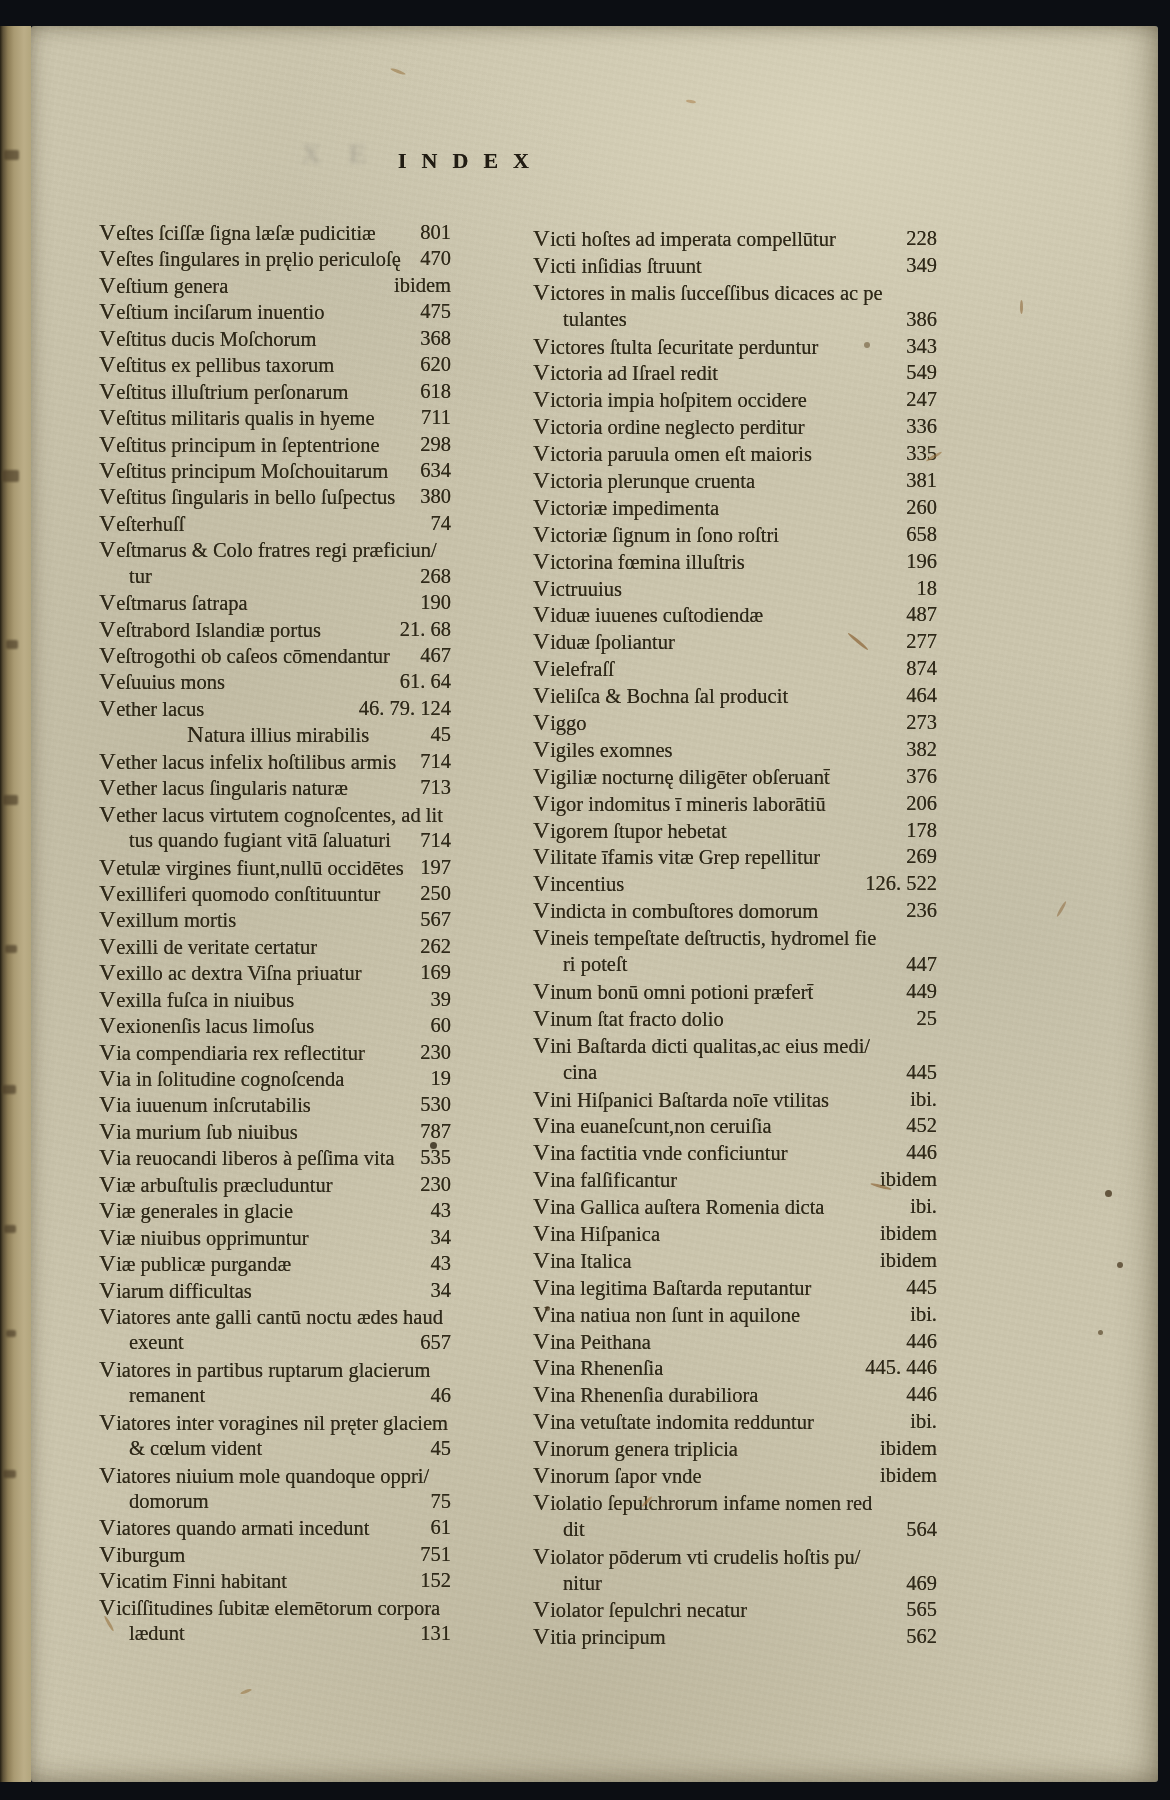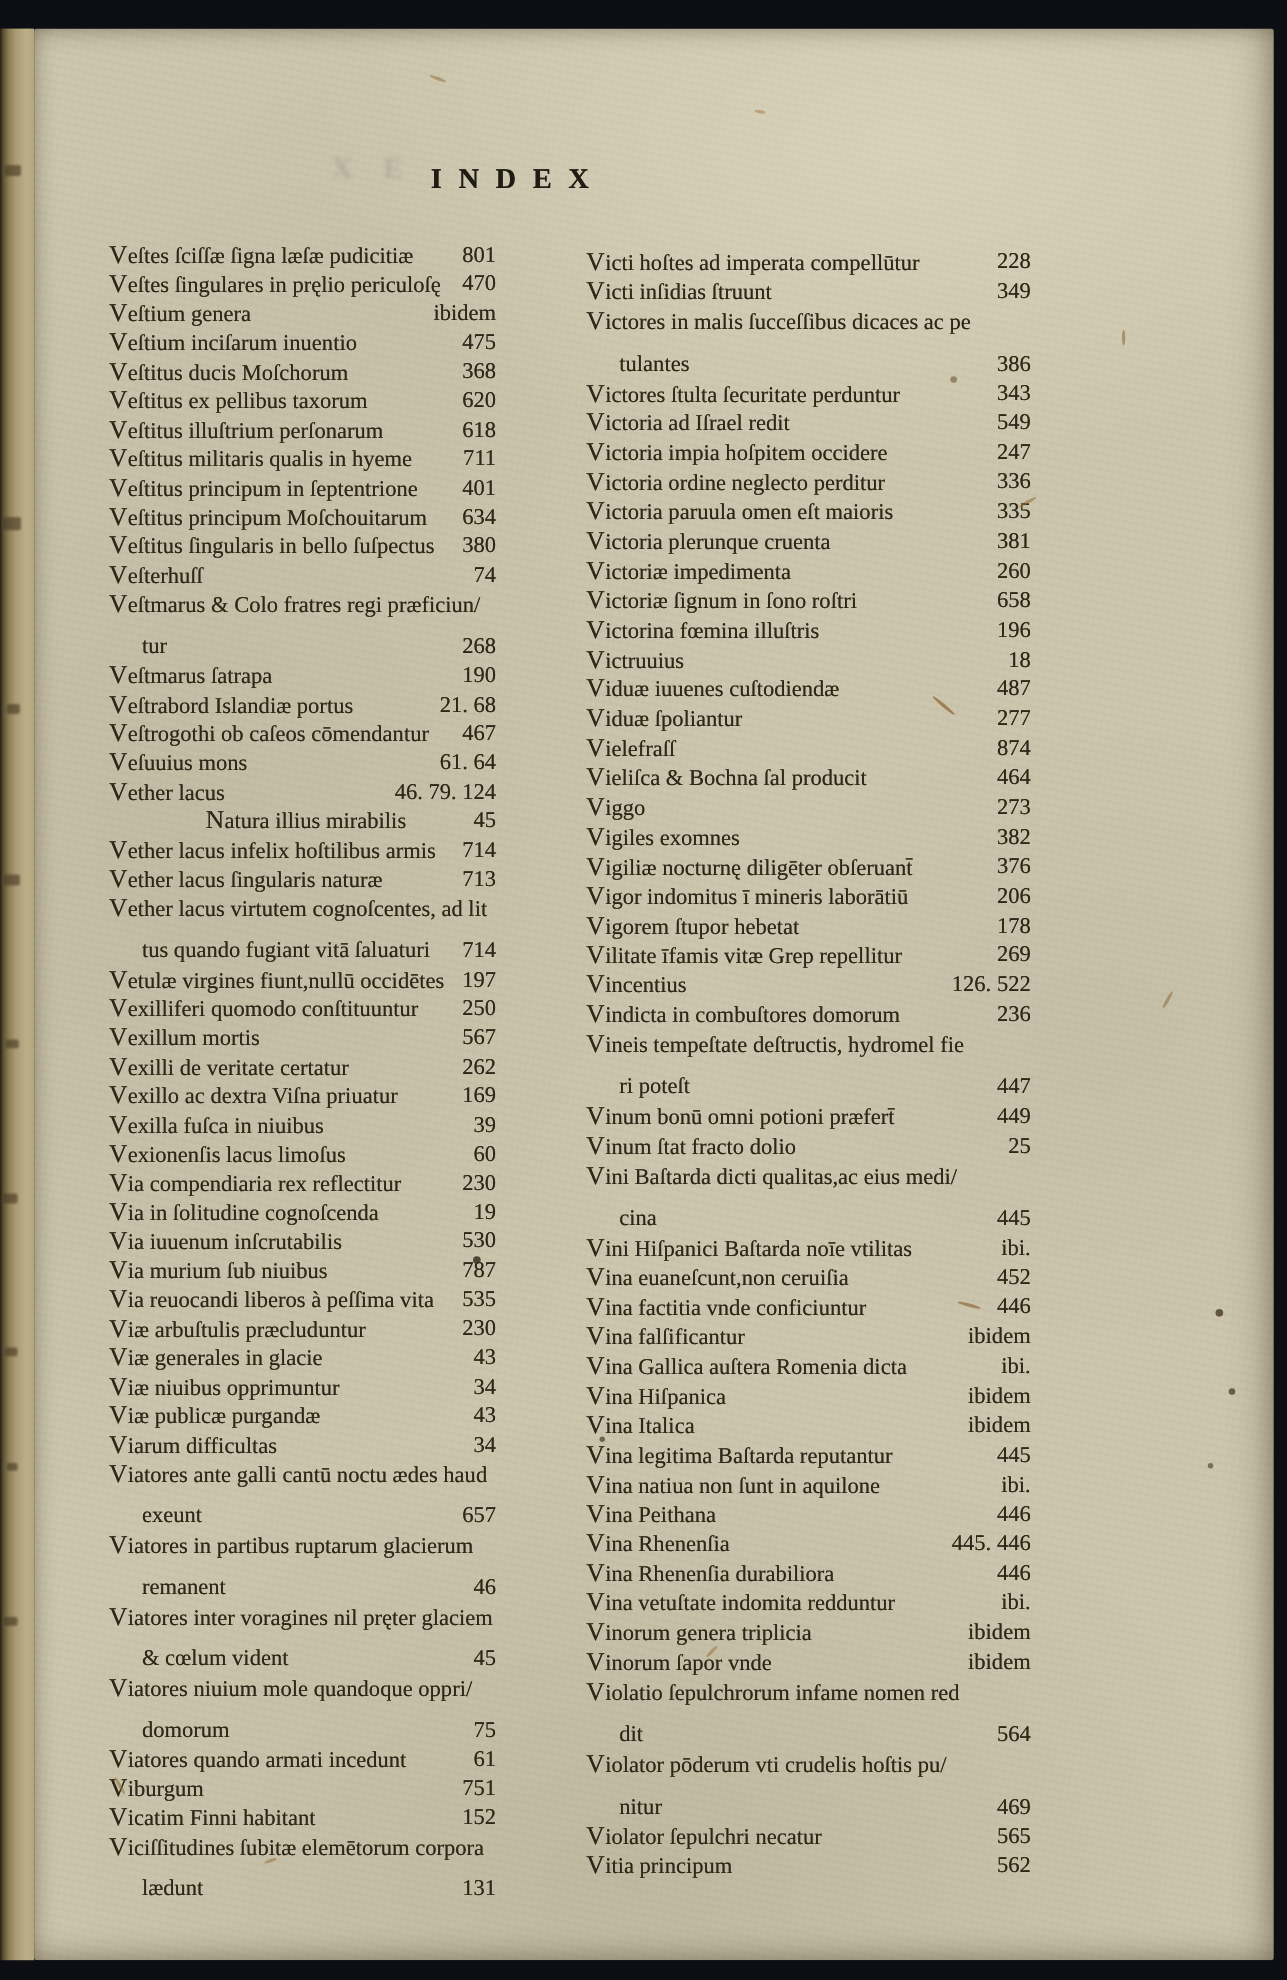--- a/index.html
+++ b/index.html
@@ -31,52 +31,52 @@
       inset 0 -16px 26px -12px rgba(78,68,46,.30),
       inset 10px 0 22px -12px rgba(60,50,30,.35),
       inset 0 10px 18px -10px rgba(60,50,30,.28);
     border-radius:3px;
   }
   .speck{position:absolute;border-radius:50%;}
   .ghost{position:absolute;filter:blur(2px);opacity:.16;color:#3c3c46;font-weight:bold;}
   
   .title{
     position:absolute;left:300px;top:122px;width:280px;text-align:center;
-    font-size:26px;font-weight:bold;letter-spacing:15px;color:#211c13;
+    font-size:22px;font-weight:bold;letter-spacing:15px;color:#211c13;
     text-shadow:0 0 .6px rgba(33,28,19,.8);
   }
   
   .col{position:absolute;top:193px;color:#2e2818;font-size:20.5px;
        text-shadow:0 0 .5px rgba(46,40,24,.75);}
   .colL{left:68px;width:352px;}
   .colR{left:502px;width:404px;}
   .line{position:relative;white-space:nowrap;height:26.45px;line-height:26.45px;}
   .colR .line{height:26.9px;line-height:39px;}
-  .line.i1{padding-left:30px;margin-top:12px;}
+  .line.i1{padding-left:30px;}
   .line.i2{padding-left:88px;}
   .cap{font-size:1.13em;letter-spacing:.4px;}
   .n{position:absolute;right:0;top:0;}
 </style>
 </head>
 <body>
 
 <div class="edge-strip"></div>
 <div class="paper">
   <div class="ghost" style="left:270px;top:112px;font-size:28px;letter-spacing:10px;">X E</div>
   <div class="title">INDEX</div>
   <div class="col colL">
       <div class="line i0"><span class="t"><span class="cap">V</span>eſtes ſciſſæ ſigna læſæ pudicitiæ</span><span class="n">801</span></div>
       <div class="line i0"><span class="t"><span class="cap">V</span>eſtes ſingulares in pręlio periculoſę</span><span class="n">470</span></div>
       <div class="line i0"><span class="t"><span class="cap">V</span>eſtium genera</span><span class="n">ibidem</span></div>
       <div class="line i0"><span class="t"><span class="cap">V</span>eſtium inciſarum inuentio</span><span class="n">475</span></div>
       <div class="line i0"><span class="t"><span class="cap">V</span>eſtitus ducis Moſchorum</span><span class="n">368</span></div>
       <div class="line i0"><span class="t"><span class="cap">V</span>eſtitus ex pellibus taxorum</span><span class="n">620</span></div>
       <div class="line i0"><span class="t"><span class="cap">V</span>eſtitus illuſtrium perſonarum</span><span class="n">618</span></div>
       <div class="line i0"><span class="t"><span class="cap">V</span>eſtitus militaris qualis in hyeme</span><span class="n">711</span></div>
-      <div class="line i0"><span class="t"><span class="cap">V</span>eſtitus principum in ſeptentrione</span><span class="n">401</span></div>
+      <div class="line i0"><span class="t"><span class="cap">V</span>eſtitus principum in ſeptentrione</span><span class="n">298</span></div>
       <div class="line i0"><span class="t"><span class="cap">V</span>eſtitus principum Moſchouitarum</span><span class="n">634</span></div>
       <div class="line i0"><span class="t"><span class="cap">V</span>eſtitus ſingularis in bello ſuſpectus</span><span class="n">380</span></div>
       <div class="line i0"><span class="t"><span class="cap">V</span>eſterhuſſ</span><span class="n">74</span></div>
       <div class="line i0"><span class="t"><span class="cap">V</span>eſtmarus &amp; Colo fratres regi præficiun/</span></div>
       <div class="line i1"><span class="t">tur</span><span class="n">268</span></div>
       <div class="line i0"><span class="t"><span class="cap">V</span>eſtmarus ſatrapa</span><span class="n">190</span></div>
       <div class="line i0"><span class="t"><span class="cap">V</span>eſtrabord Islandiæ portus</span><span class="n">21. 68</span></div>
       <div class="line i0"><span class="t"><span class="cap">V</span>eſtrogothi ob caſeos cōmendantur</span><span class="n">467</span></div>
       <div class="line i0"><span class="t"><span class="cap">V</span>eſuuius mons</span><span class="n">61. 64</span></div>
       <div class="line i0"><span class="t"><span class="cap">V</span>ether lacus</span><span class="n">46. 79. 124</span></div>

